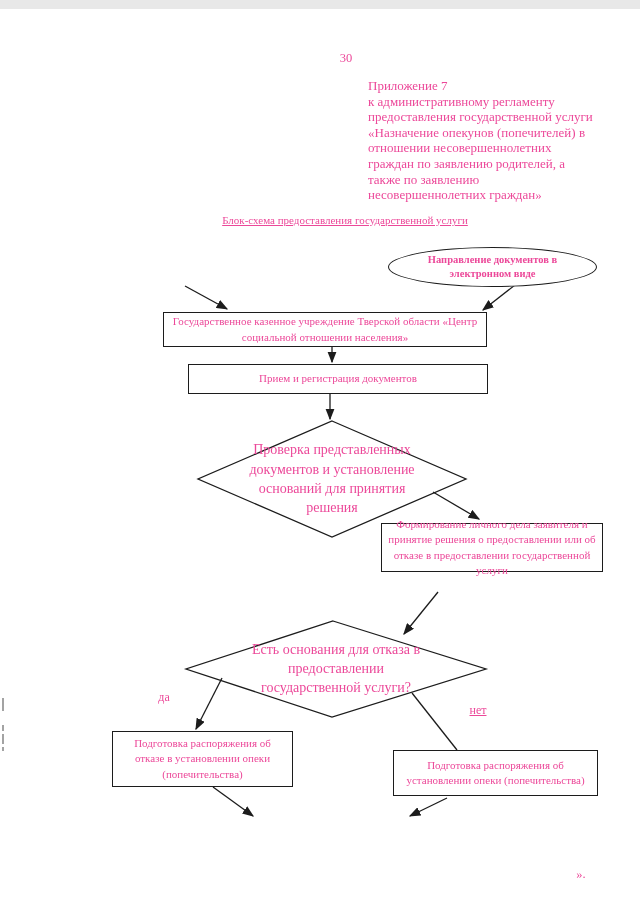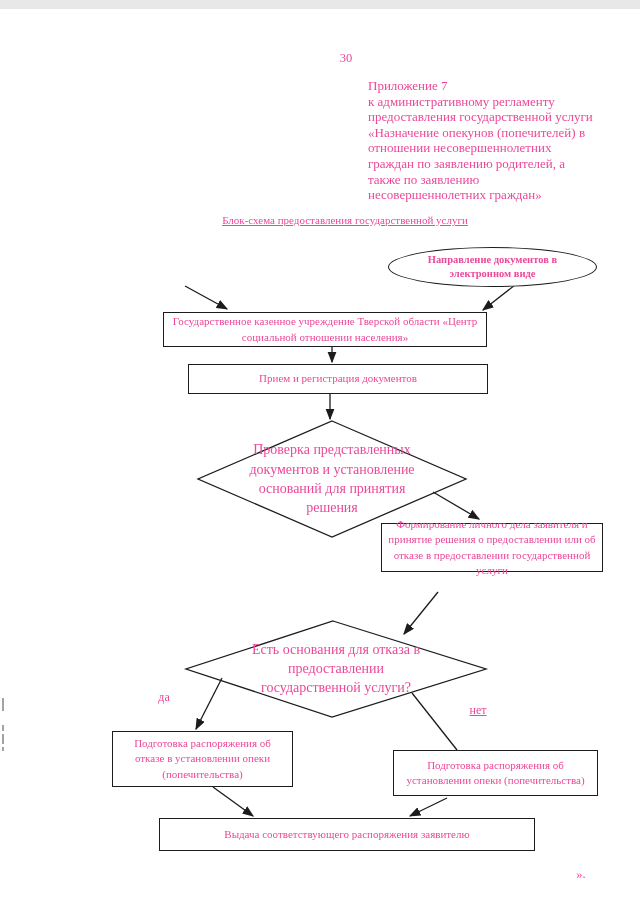--- a/index.html
+++ b/index.html
@@ -100,21 +100,20 @@
 
   <div class="abs branch-label" style="left:463px;top:694px;text-decoration:underline;">нет</div>
 
   <div class="node" style="left:112px;top:722px;width:181px;height:56px;">Подготовка распоряжения об
 отказе в установлении опеки
 (попечительства)</div>
 
   <div class="node" style="left:393px;top:741px;width:205px;height:46px;">Подготовка распоряжения об
 установлении опеки (попечительства)</div>
 
-  <div class="node" style="left:159px;top:809px;width:376px;height:33px;">Выдача соответствующего распоряжения заявителю</div>
 
   <div class="abs closing-mark" style="left:566px;top:858px;">».</div>
 
   <div>
     <div class="artifact" style="top:689px;height:13px;"></div>
     <div class="artifact" style="top:716px;height:6px;"></div>
     <div class="artifact" style="top:725px;height:10px;"></div>
     <div class="artifact" style="top:738px;height:4px;"></div>
   </div>
 

